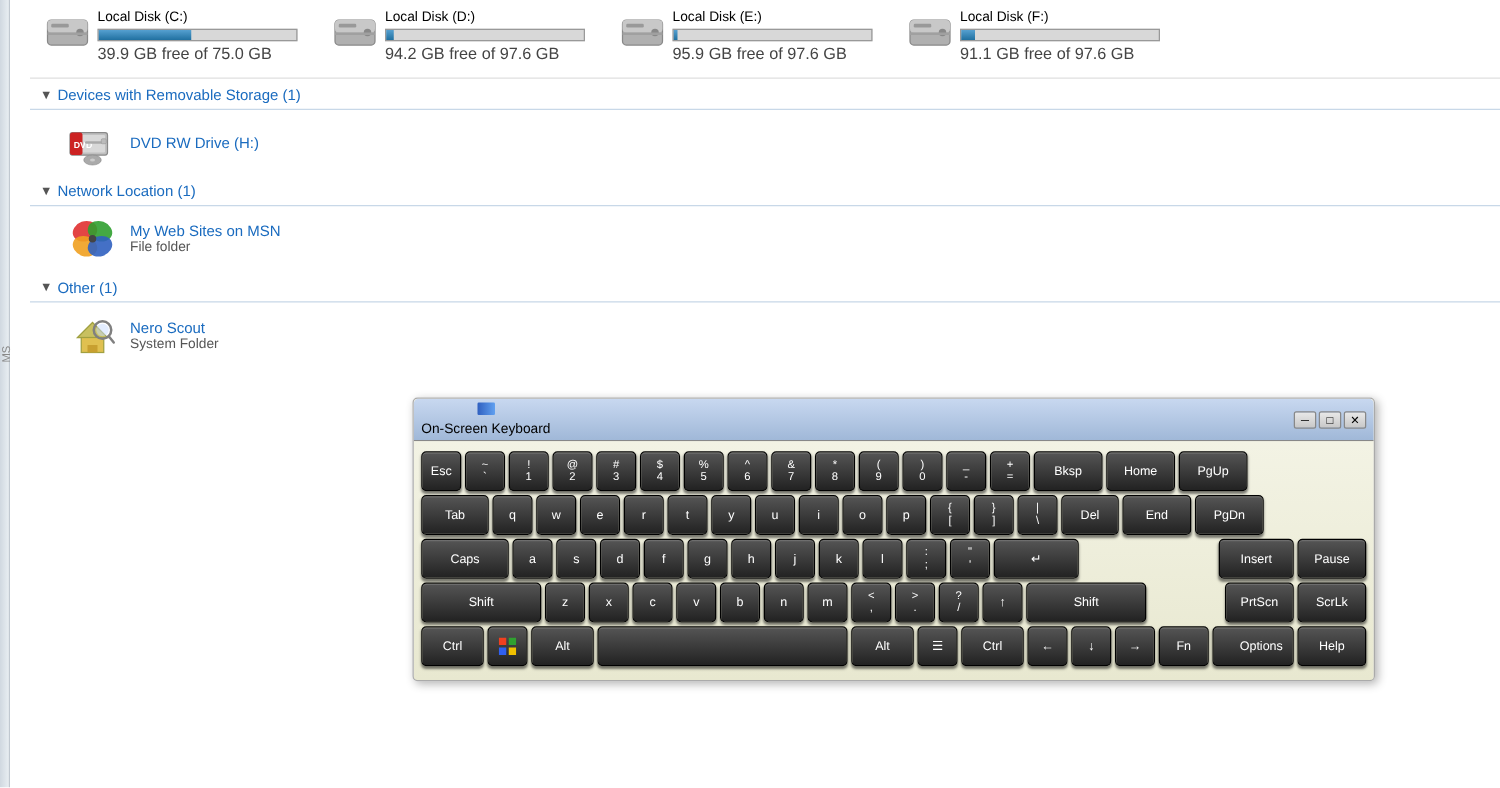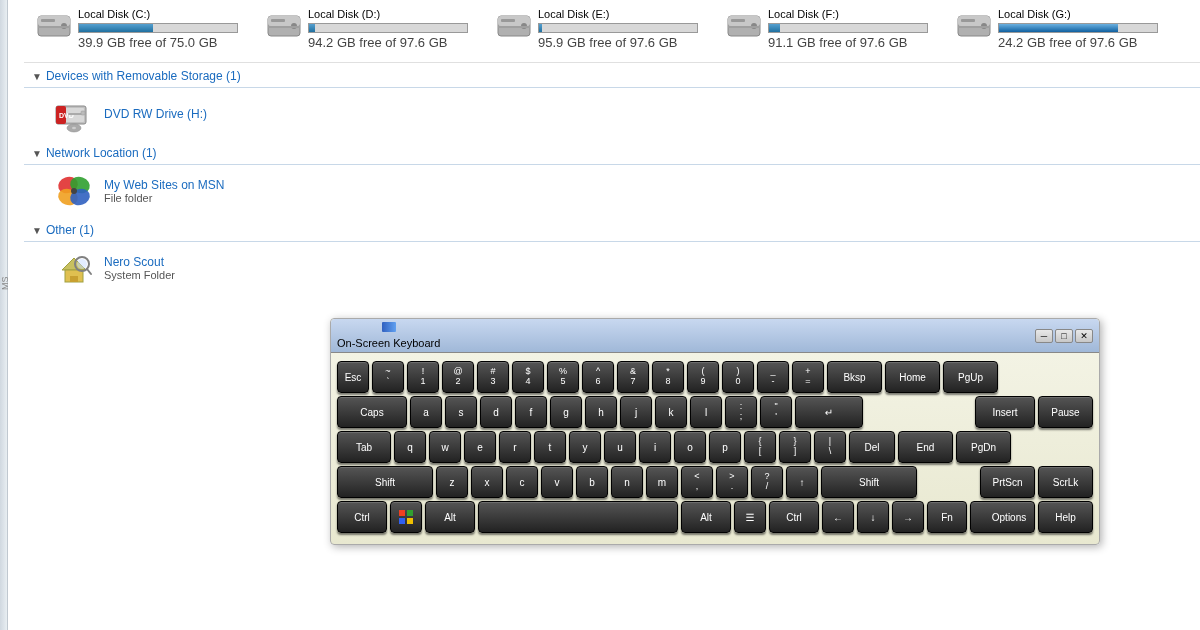--- a/index.html
+++ b/index.html
@@ -317,38 +317,20 @@
       </div>
       <div class="disk-info">
         <div class="disk-name">Local Disk (F:)</div>
         <div class="disk-bar-container">
           <div class="disk-bar" style="width:7%"></div>
         </div>
         <div class="disk-size">91.1 GB free of 97.6 GB</div>
       </div>
     </div>
 
-    <div class="disk-item">
-      <div class="disk-icon">
-        <svg width="36" height="36" viewBox="0 0 36 36">
-          <rect x="2" y="8" width="32" height="20" rx="3" fill="#b0b0b0" stroke="#888" stroke-width="1"></rect>
-          <rect x="2" y="8" width="32" height="10" rx="3" fill="#c8c8c8"></rect>
-          <circle cx="28" cy="18" r="3" fill="#888"></circle>
-          <rect x="5" y="11" width="14" height="3" rx="1" fill="#999"></rect>
-          <rect x="2" y="18" width="32" height="2" fill="#a0a0a0"></rect>
-        </svg>
-      </div>
-      <div class="disk-info">
-        <div class="disk-name">Local Disk (G:)</div>
-        <div class="disk-bar-container">
-          <div class="disk-bar" style="width:75%; background: linear-gradient(to bottom, #6ab0e0, #1060a0);"></div>
-        </div>
-        <div class="disk-size">24.2 GB free of 97.6 GB</div>
-      </div>
-    </div>
 
   </div>
 
   <div class="section-header">
     <span class="arrow">▼</span>
     <span>Devices with Removable Storage (1)</span>
   </div>
   <div class="folder-item">
     <div class="folder-icon">
 
@@ -511,49 +493,20 @@
         </div>
       <div class="key">
           <span class="key-sub">
             <span class="top">+</span>
             <span class="bot">=</span>
           </span>
         </div>
       <div class="key key-bksp">Bksp</div>
       <div class="key key-home">Home</div>
       <div class="key key-pgup">PgUp</div>
-    </div>
-
-    <div class="key-row">
-      <div class="key key-wide-caps">Caps</div>
-      <div class="key">a</div>
-      <div class="key">s</div>
-      <div class="key">d</div>
-      <div class="key">f</div>
-      <div class="key">g</div>
-      <div class="key">h</div>
-      <div class="key">j</div>
-      <div class="key">k</div>
-      <div class="key">l</div>
-      <div class="key">
-          <span class="key-sub">
-            <span class="top">:</span>
-            <span class="bot">;</span>
-          </span>
-        </div>
-      <div class="key">
-          <span class="key-sub">
-            <span class="top">"</span>
-            <span class="bot">'</span>
-          </span>
-        </div>
-      <div class="key key-wide-2">↵</div>
-      <div style="flex:1"></div>
-      <div class="key key-ins">Insert</div>
-      <div class="key key-pause">Pause</div>
     </div>
 
     <div class="key-row">
       <div class="key key-wide-15">Tab</div>
       <div class="key">q</div>
       <div class="key">w</div>
       <div class="key">e</div>
       <div class="key">r</div>
       <div class="key">t</div>
       <div class="key">y</div>
@@ -578,20 +531,49 @@
             <span class="top">|</span>
             <span class="bot">\</span>
           </span>
         </div>
       <div class="key key-del">Del</div>
       <div class="key key-end">End</div>
       <div class="key key-pgdn">PgDn</div>
     </div>
 
     <div class="key-row">
+      <div class="key key-wide-caps">Caps</div>
+      <div class="key">a</div>
+      <div class="key">s</div>
+      <div class="key">d</div>
+      <div class="key">f</div>
+      <div class="key">g</div>
+      <div class="key">h</div>
+      <div class="key">j</div>
+      <div class="key">k</div>
+      <div class="key">l</div>
+      <div class="key">
+          <span class="key-sub">
+            <span class="top">:</span>
+            <span class="bot">;</span>
+          </span>
+        </div>
+      <div class="key">
+          <span class="key-sub">
+            <span class="top">"</span>
+            <span class="bot">'</span>
+          </span>
+        </div>
+      <div class="key key-wide-2">↵</div>
+      <div style="flex:1"></div>
+      <div class="key key-ins">Insert</div>
+      <div class="key key-pause">Pause</div>
+    </div>
+
+    <div class="key-row">
       <div class="key key-wide-shift-l">Shift</div>
       <div class="key">z</div>
       <div class="key">x</div>
       <div class="key">c</div>
       <div class="key">v</div>
       <div class="key">b</div>
       <div class="key">n</div>
       <div class="key">m</div>
       <div class="key">
           <span class="key-sub">

